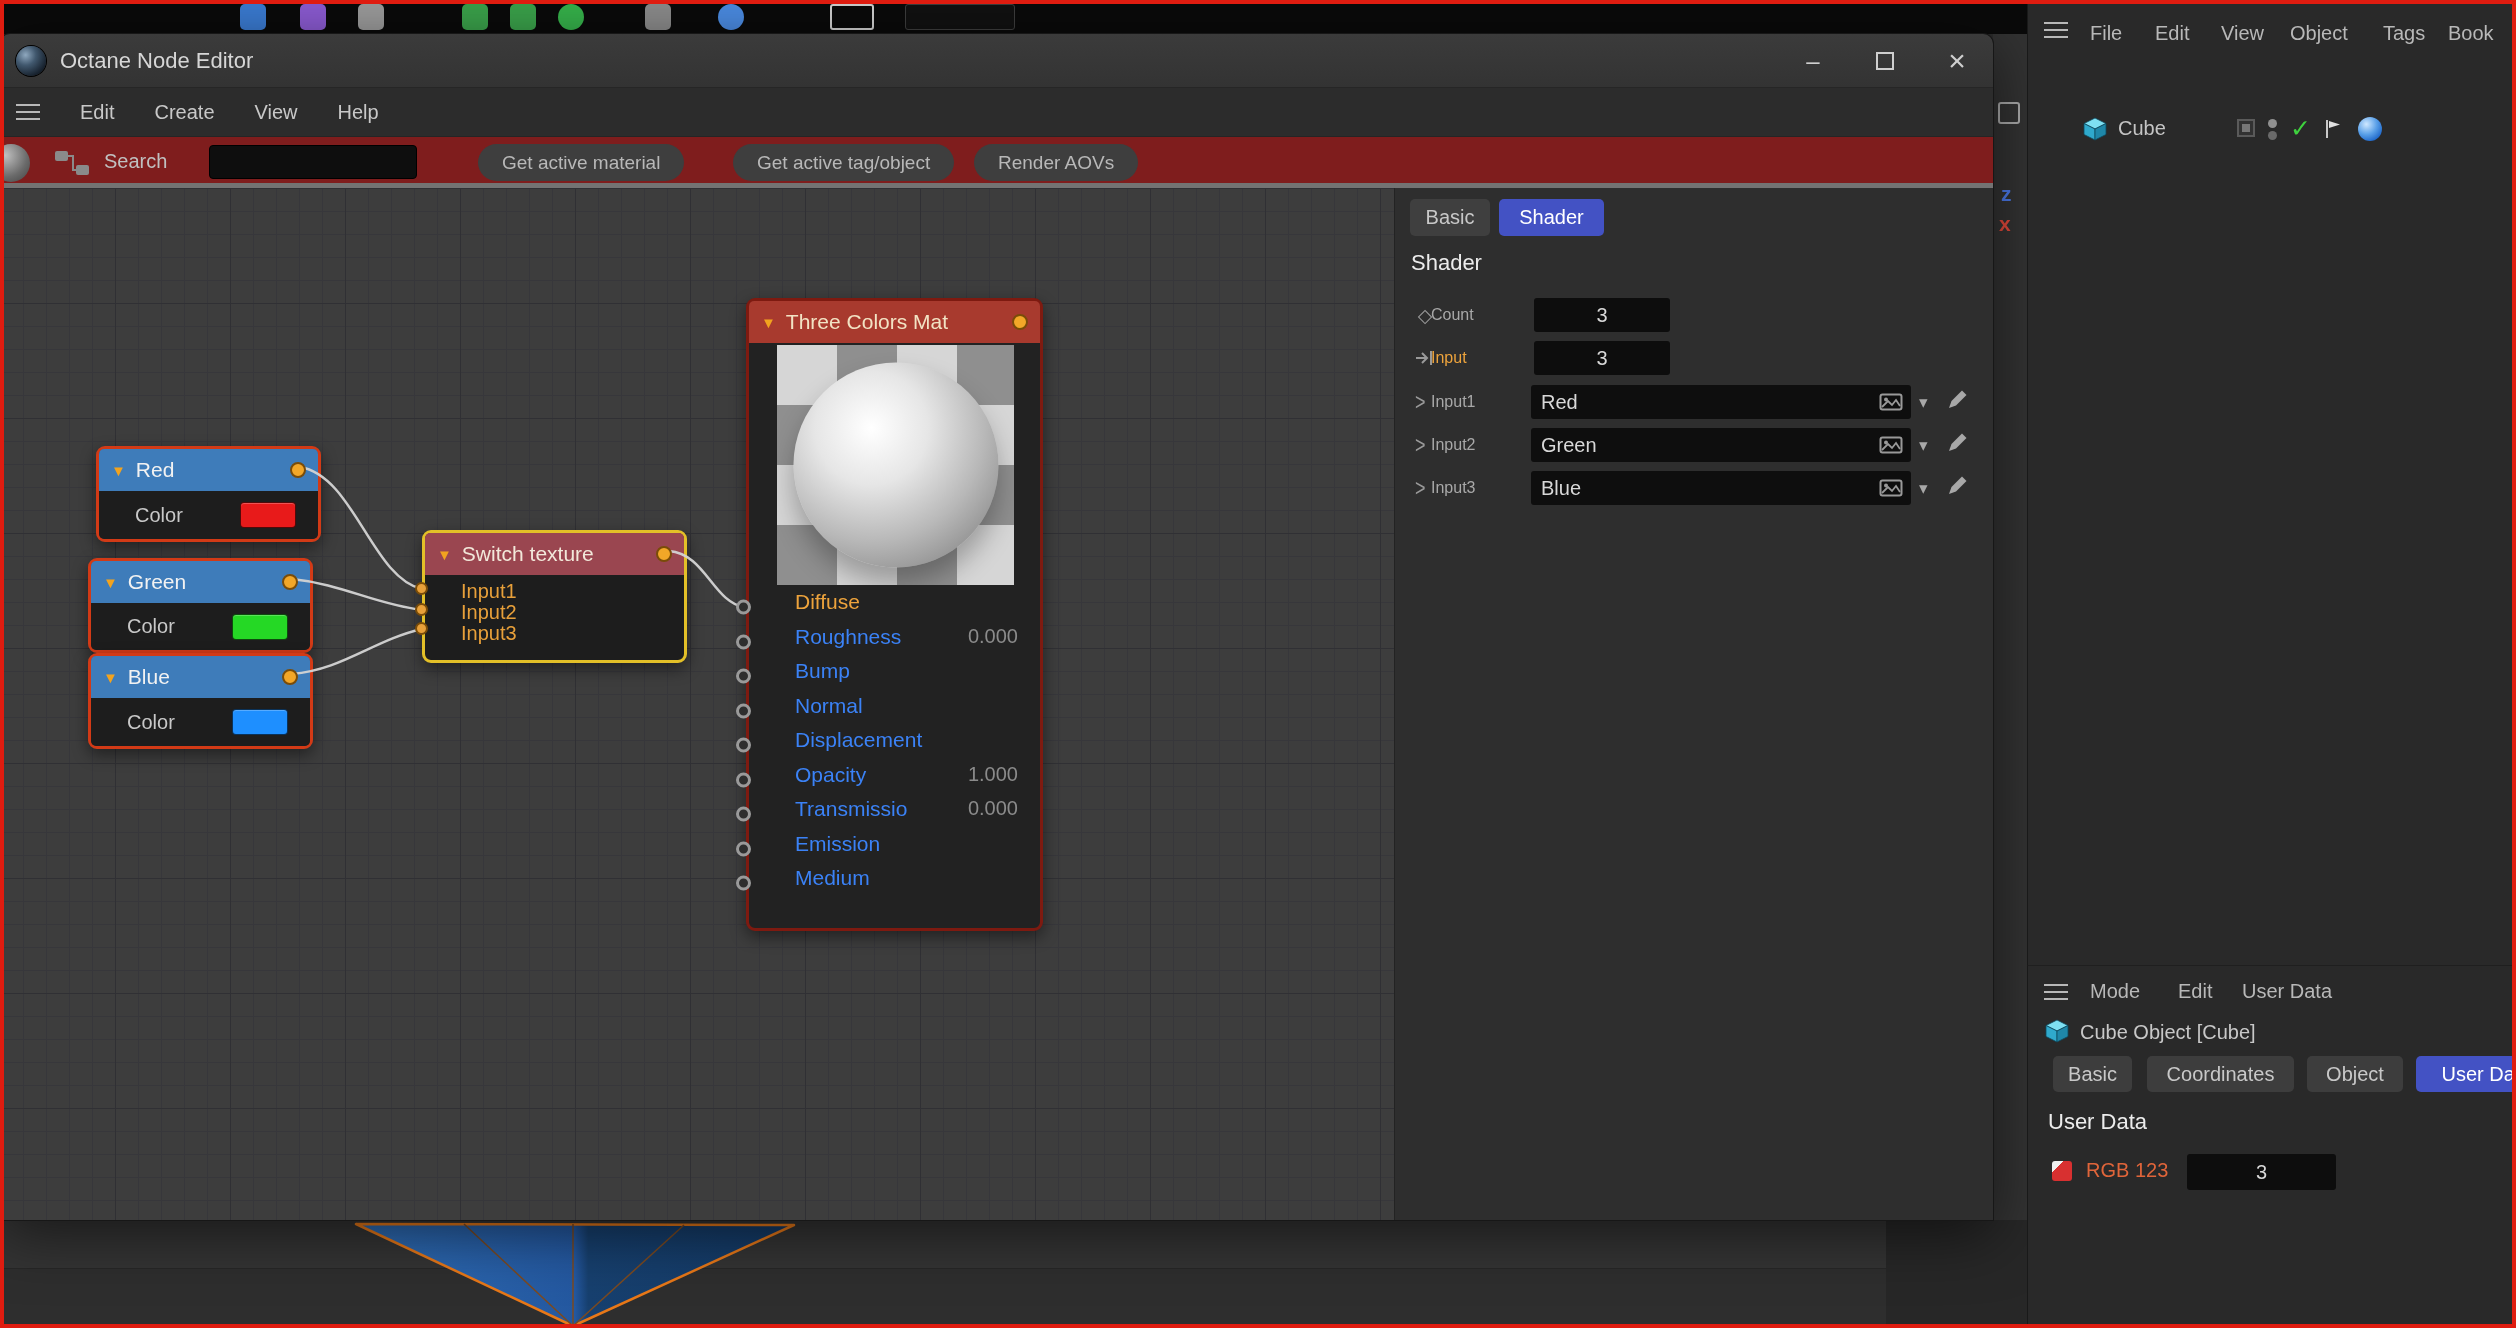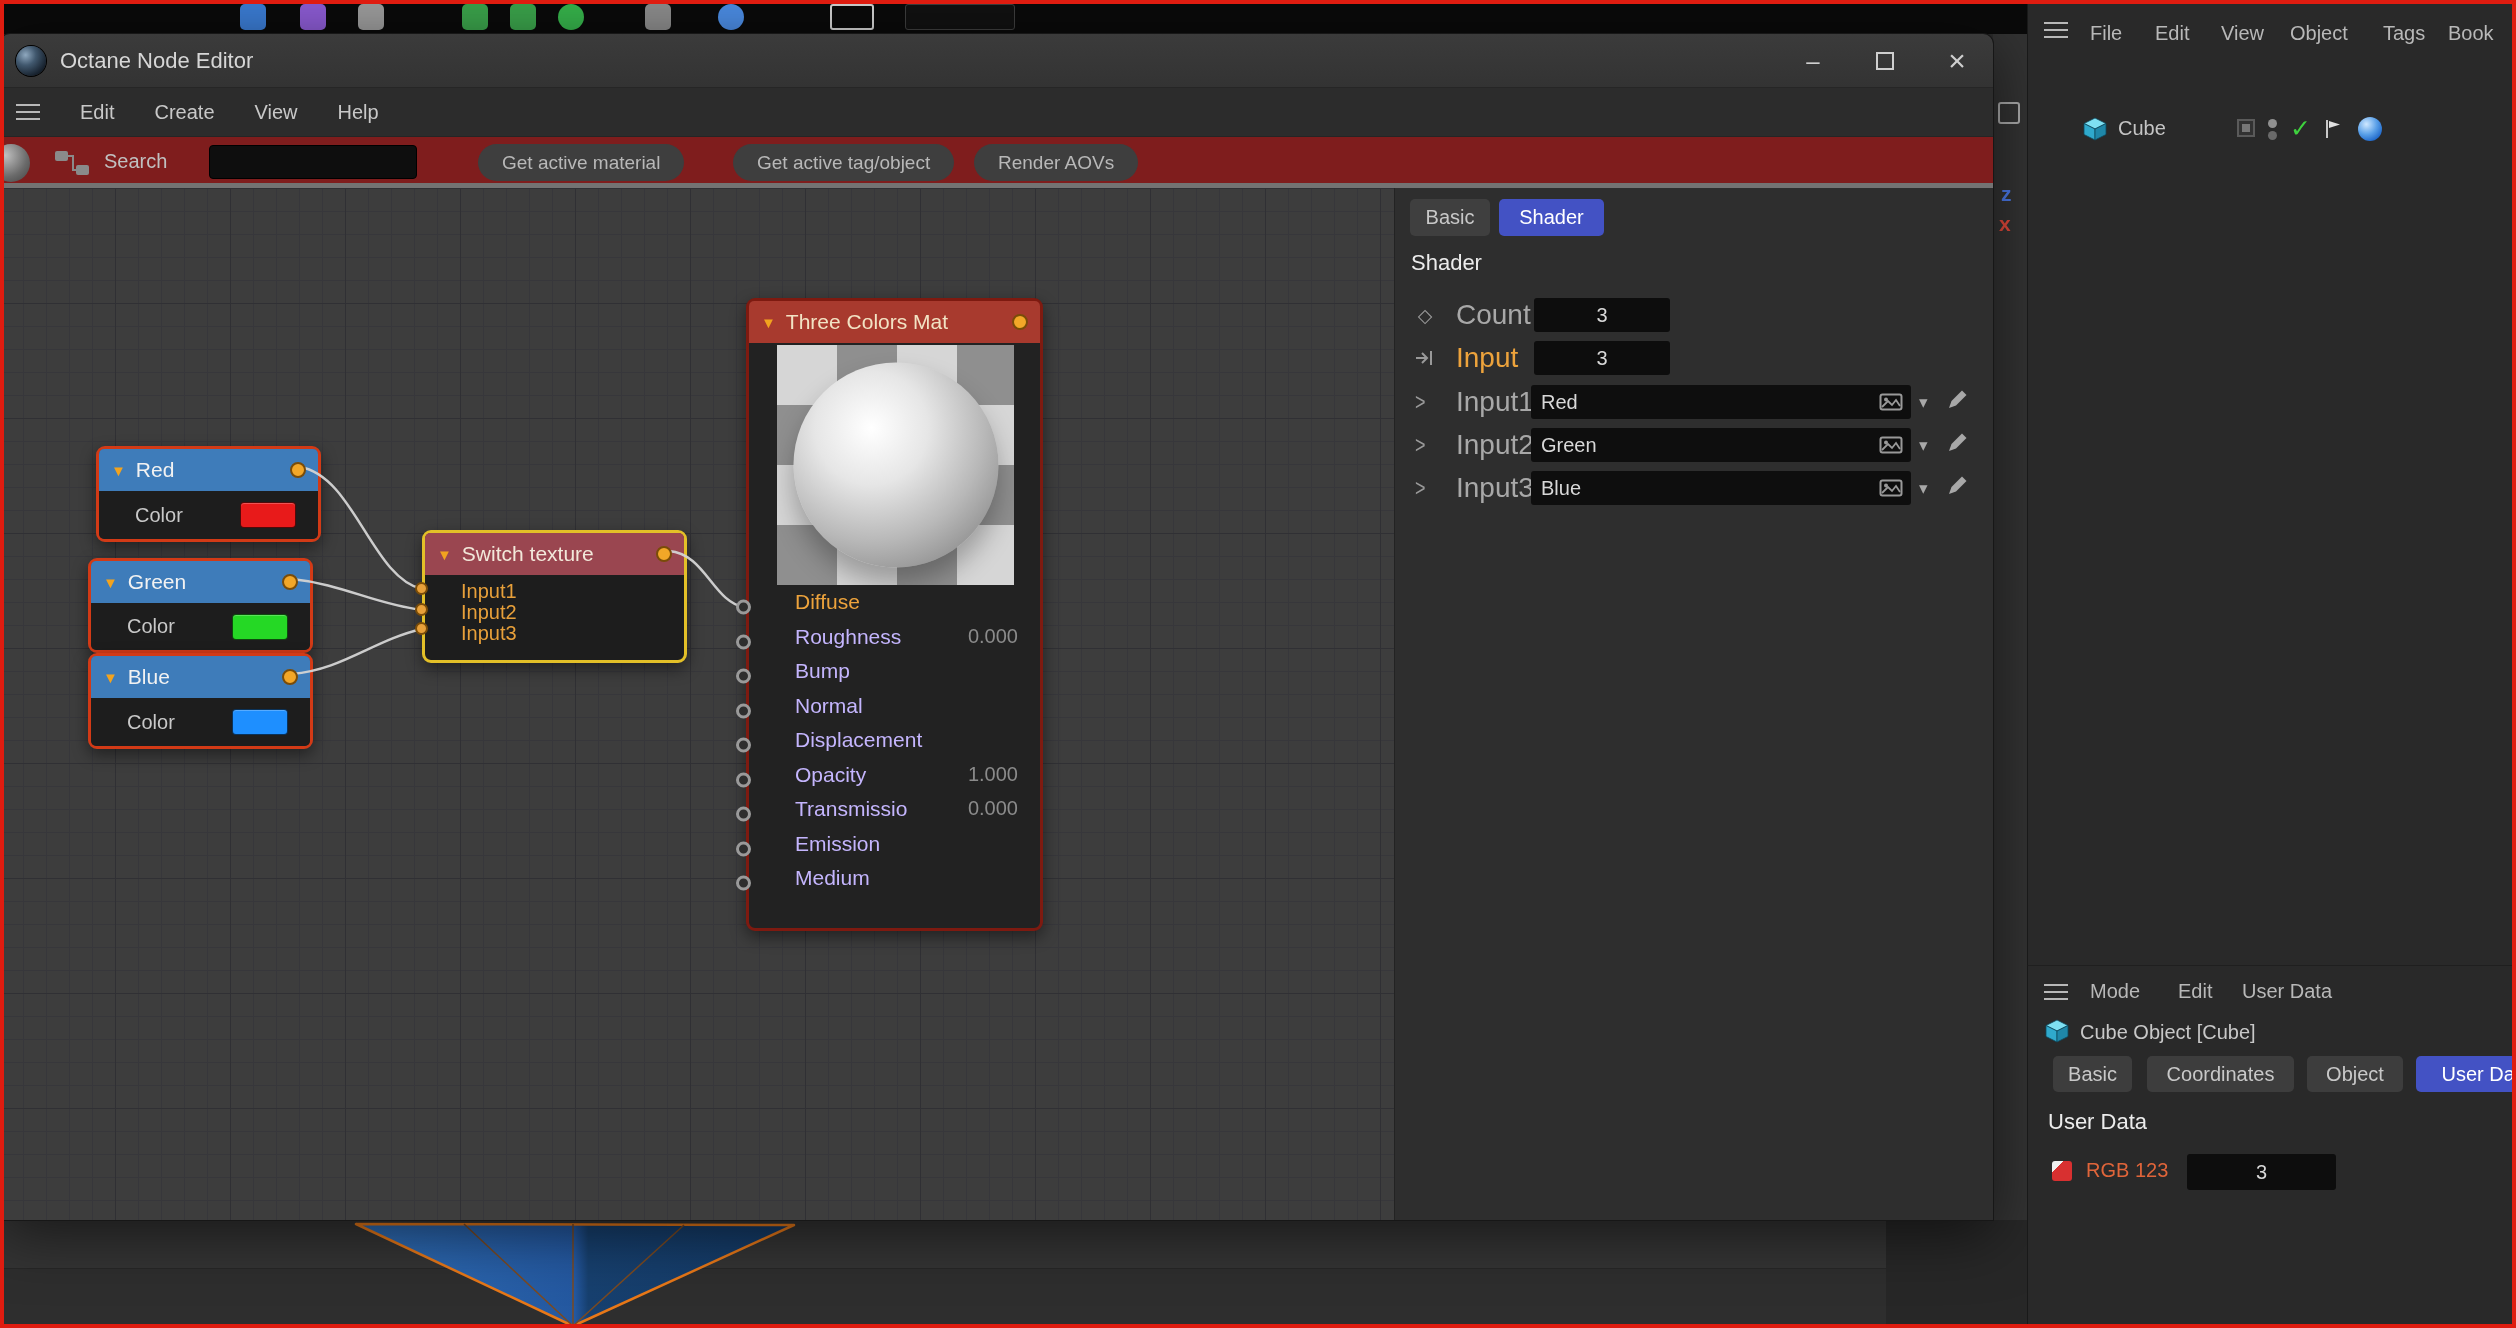--- a/index.html
+++ b/index.html
@@ -88,37 +88,37 @@
     background-color:#d6d6d6;
     background-image:
       linear-gradient(45deg,#8f8f8f 25%,transparent 25%,transparent 75%,#8f8f8f 75%),
       linear-gradient(45deg,#8f8f8f 25%,transparent 25%,transparent 75%,#8f8f8f 75%);
     background-position:0 0,60px 60px;background-size:120px 120px}
   .sphere{position:absolute;left:50%;top:50%;transform:translate(-50%,-50%);width:205px;height:205px;border-radius:50%;
     background:radial-gradient(circle at 38% 32%,#ffffff 0%,#e6e6e6 30%,#b8b8b8 60%,#8c8c8c 85%,#7d7d7d 100%);
     box-shadow:0 16px 26px rgba(0,0,0,.28)}
   .m-rows{position:absolute;left:0;top:289px;width:100%}
   .m-row{position:relative;height:34.5px;display:flex;}
-  .m-row .mlabel{margin-left:46px;font-size:21px;color:#c4b5fd;white-space:nowrap}
+  .m-row .mlabel{margin-left:46px;font-size:21px;color:#3b82f6;white-space:nowrap}
   .m-row.connected .mlabel{color:#eda33c}
   .m-row .mvalue{position:absolute;right:22px;font-size:20px;color:#8b8b8b}
   .port{position:absolute;left:-13px;top:50%;transform:translateY(-50%);width:15px;height:15px;border-radius:50%;
     background:#2e2e2e;border:3px solid #9a9a9a;z-index:5}
 
   
   .props{position:absolute;left:1394px;top:154px;width:599px;height:1032px;background:#2e2e2e;border-left:1px solid #232323}
   .ptab{position:absolute;top:11px;height:37px;border-radius:5px;display:flex;align-items:center;justify-content:center;
     font-size:20px;color:#c8c8c8;background:#3f3f3f}
   .ptab.active{color:#fff}
   .ptab-basic{left:15px;width:80px}
   .ptab-shader{left:104px;width:105px}
   .psection{position:absolute;left:16px;top:62px;font-size:22px;color:#ececec}
   .prow{position:absolute;left:0;width:100%;height:36px;display:flex;align-items:center}
   .picon{position:absolute;left:16px;width:28px;text-align:center;color:#9a9a9a;font-size:19px}
-  .plabel{position:absolute;left:61px;font-size:28px;color:#a8a8a8}
+  .plabel{position:absolute;left:36px;font-size:16px;color:#a8a8a8}
   .plabel.orange{color:#eda33c}
   .chev{position:absolute;left:20px;color:#9a9a9a;font-size:18px;transform:scaleY(1.3)}
   .pvalbox{position:absolute;left:139px;width:136px;height:34px;background:#0d0d0d;border-radius:3px;
     color:#d8d8d8;display:flex;align-items:center;justify-content:center;font-size:20px}
   .pfield{position:absolute;left:136px;width:380px;height:34px;background:#0e0e0e;border-radius:3px;
     color:#d8d8d8;display:flex;align-items:center;padding:0 8px 0 10px;font-size:20px}
   .pfield .img-ic{margin-left:auto;display:flex}
   .dd{position:absolute;left:524px;color:#a8a8a8;font-size:17px}
   .pencil-ic{position:absolute;left:550px;top:4px}
 

